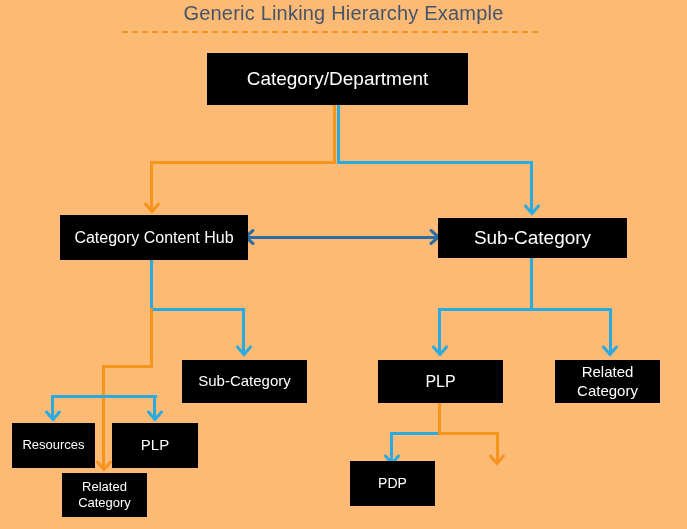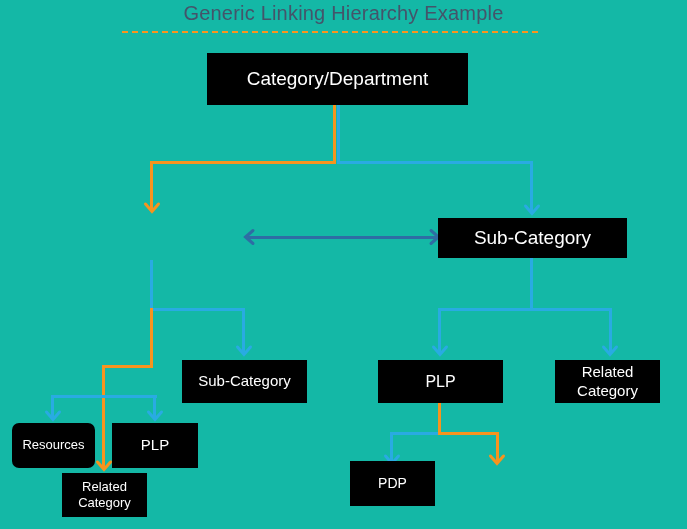--- a/index.html
+++ b/index.html
@@ -5,21 +5,21 @@
   :root{
     --orange:#F7941E;
     --blue:#29ABE2;
     --darkblue:#2E6DA4;
     --titlecolor:#44546A;
     --nodebg:#000000;
     --nodetext:#FFFFFF;
   }
   html,body{margin:0;padding:0;background:#fff;}
   #canvas{
-    position:relative;width:687px;height:529px;background:#14b8a6;overflow:hidden;
+    position:relative;width:687px;height:529px;background:#fdba74;overflow:hidden;
     font-family:"Liberation Sans",sans-serif;
   }
   .title{
     position:absolute;top:2px;left:0;width:100%;text-align:center;
     font-size:20px;color:var(--titlecolor);letter-spacing:0.2px;
   }
   .title-underline{
     position:absolute;left:122px;top:31px;width:416px;height:0;
     border-top:2px dashed var(--orange);
   }
@@ -109,27 +109,30 @@
   <svg class="ah darkblue" style="left:244px;top:229px;" width="10" height="16" viewBox="0 0 10 16">
       <polyline points="9,1.5 1.5,8 9,14.5"></polyline>
     </svg>
   <svg class="ah darkblue" style="left:430px;top:229px;" width="10" height="16" viewBox="0 0 10 16">
       <polyline points="1,1.5 8.5,8 1,14.5"></polyline>
     </svg>
 
   <div class="node" style="left:207px;top:53px;width:261px;height:52px;font-size:19px;text-align:right;">
     <span>Category/Department</span>
   </div>
+  <div class="node" style="left:60px;top:215px;width:188px;height:45px;font-size:16px;">
+    <span>Category Content Hub</span>
+  </div>
   <div class="node" style="left:438px;top:218px;width:189px;height:40px;font-size:19px;">
     <span>Sub-Category</span>
   </div>
   <div class="node" style="left:182px;top:360px;width:125px;height:43px;font-size:15px;">
     <span>Sub-Category</span>
   </div>
-  <div class="node" style="left:12px;top:423px;width:83px;height:45px;font-size:13px;border-radius:7px;">
+  <div class="node" style="left:12px;top:423px;width:83px;height:45px;font-size:13px;">
     <span>Resources</span>
   </div>
   <div class="node" style="left:112px;top:423px;width:86px;height:45px;font-size:15px;">
     <span>PLP</span>
   </div>
   <div class="node" style="left:62px;top:473px;width:85px;height:44px;font-size:13px;">
     <span>Related Category</span>
   </div>
   <div class="node" style="left:378px;top:360px;width:125px;height:43px;font-size:16px;">
     <span>PLP</span>

